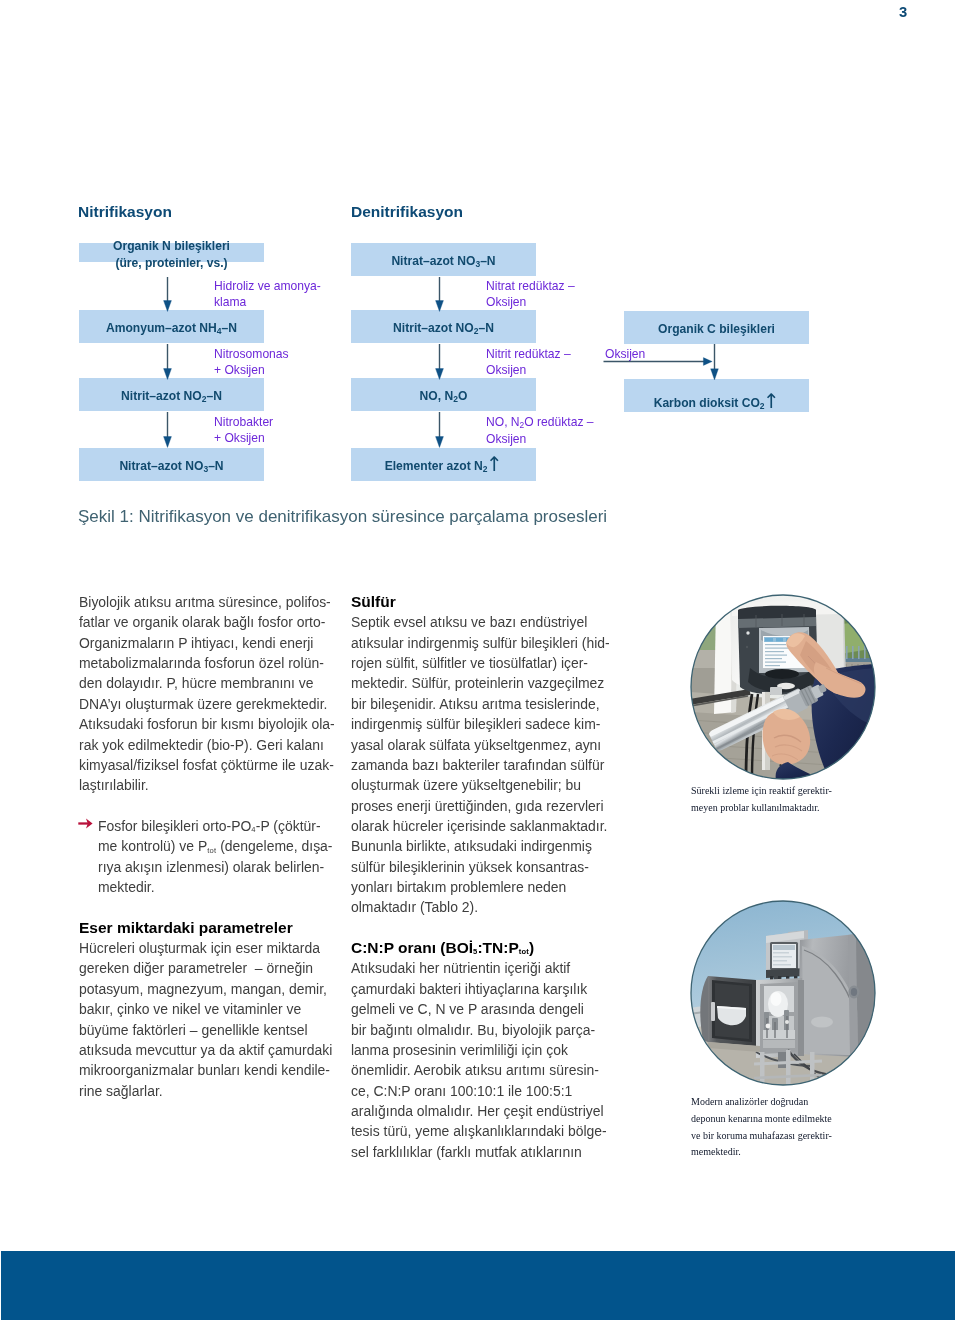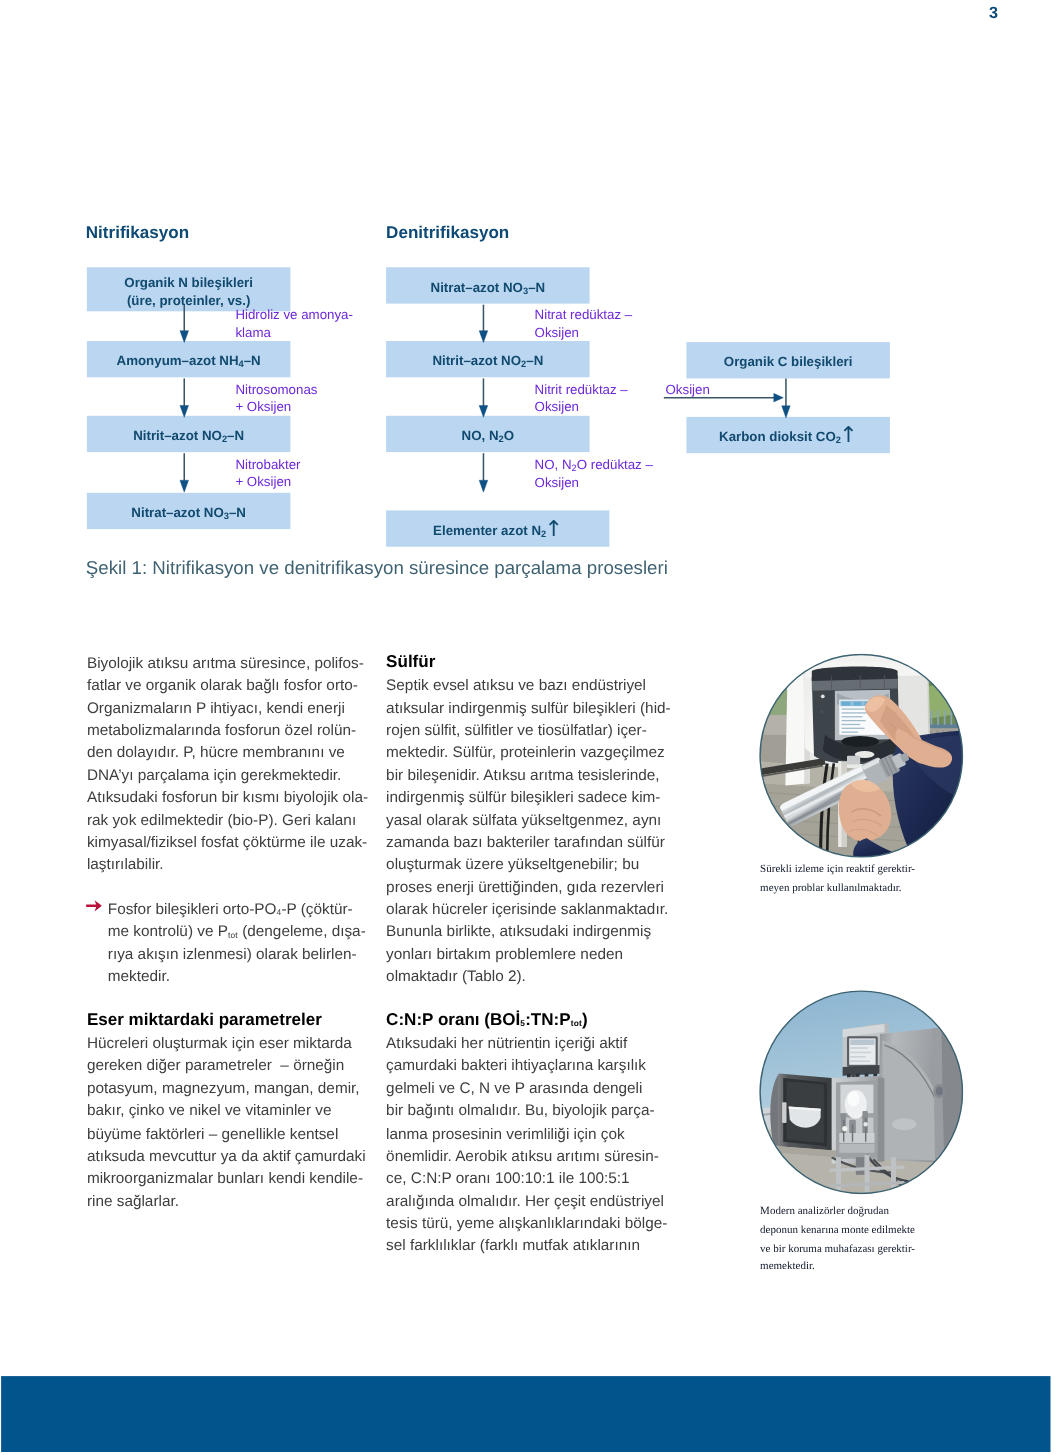--- a/index.html
+++ b/index.html
@@ -51,21 +51,21 @@
 
 <div class="page">
 
   <div class="abs" id="page-num">3</div>
 
   <div class="abs" style="left:0;top:0;width:960px;height:540px;">
 
     <div class="abs diag-title" style="left:78px;top:203px;">Nitrifikasyon</div>
     <div class="abs diag-title" style="left:351px;top:203px;">Denitrifikasyon</div>
 
-    <div class="abs dbox" style="left:79px;top:243px;width:185px;height:40px;">
+    <div class="abs dbox" style="left:79px;top:243px;width:185px;height:19px;">
         <div class="ln">Organik N bileşikleri</div>
         <div class="ln">(üre, proteinler, vs.)</div>
       </div>
     <div class="abs dbox" style="left:79px;top:310px;width:185px;height:33px;">
         <div class="ln">Amonyum–azot NH<sub>4</sub>–N</div>
       </div>
     <div class="abs dbox" style="left:79px;top:378px;width:185px;height:33px;">
         <div class="ln">Nitrit–azot NO<sub>2</sub>–N</div>
       </div>
     <div class="abs dbox" style="left:79px;top:448px;width:185px;height:33px;">
@@ -87,41 +87,41 @@
 
     <div class="abs dbox" style="left:351px;top:243px;width:185px;height:33px;">
         <div class="ln">Nitrat–azot NO<sub>3</sub>–N</div>
       </div>
     <div class="abs dbox" style="left:351px;top:310px;width:185px;height:33px;">
         <div class="ln">Nitrit–azot NO<sub>2</sub>–N</div>
       </div>
     <div class="abs dbox" style="left:351px;top:378px;width:185px;height:33px;">
         <div class="ln">NO, N<sub>2</sub>O</div>
       </div>
-    <div class="abs dbox" style="left:351px;top:448px;width:203px;height:33px;margin-top:16px;">
+    <div class="abs dbox" style="left:351px;top:448px;width:185px;height:33px;">
         <div class="ln">Elementer azot N<sub>2</sub><span class="uparw">↑</span></div>
       </div>
 
     <div class="abs dlabel" style="left:486px;top:279px;">
         <div class="ln">Nitrat redüktaz –</div>
         <div class="ln">Oksijen</div>
       </div>
     <div class="abs dlabel" style="left:486px;top:347px;">
         <div class="ln">Nitrit redüktaz –</div>
         <div class="ln">Oksijen</div>
       </div>
     <div class="abs dlabel" style="left:486px;top:415px;">
         <div class="ln">NO, N<sub>2</sub>O redüktaz –</div>
         <div class="ln">Oksijen</div>
       </div>
 
     <div class="abs dbox" style="left:624px;top:311px;width:185px;height:33px;">
         <div class="ln">Organik C bileşikleri</div>
       </div>
-    <div class="abs dbox" style="left:624px;top:379px;width:185px;height:33px;">
+    <div class="abs dbox" style="left:624px;top:379px;width:185px;height:33px;justify-content:flex-end;">
         <div class="ln">Karbon dioksit CO<sub>2</sub><span class="uparw">↑</span></div>
       </div>
     <div class="abs dlabel" style="left:605px;top:347px;">Oksijen</div>
 
     <svg class="abs" width="960" height="540" style="left:0;top:0;">
       <g fill="#0f5185" stroke="#3b5668">
         <g>
           <path d="M167.5 277 L167.5 301" stroke-width="1.4"></path>
           <path d="M163.6 300.6 L171.4 300.6 L167.5 311.4 Z" stroke="#0f5185" stroke-width="0.4"></path>
         </g>
@@ -159,21 +159,21 @@
     <div class="abs" id="fig-caption">Şekil 1: Nitrifikasyon ve denitrifikasyon süresince parçalama prosesleri</div>
   </div>
 
   <div class="abs bodycol" style="left:79px;top:592px;width:262px;">
     <div>
         <div class="ln">Biyolojik atıksu arıtma süresince, polifos-</div>
         <div class="ln">fatlar ve organik olarak bağlı fosfor orto-</div>
         <div class="ln">Organizmaların P ihtiyacı, kendi enerji</div>
         <div class="ln">metabolizmalarında fosforun özel rolün-</div>
         <div class="ln">den dolayıdır. P, hücre membranını ve</div>
-        <div class="ln">DNA’yı parçalama için gerekmektedir.</div>
+        <div class="ln">DNA’yı oluşturmak üzere gerekmektedir.</div>
         <div class="ln">Atıksudaki fosforun bir kısmı biyolojik ola-</div>
         <div class="ln">rak yok edilmektedir (bio-P). Geri kalanı</div>
         <div class="ln">kimyasal/fiziksel fosfat çöktürme ile uzak-</div>
         <div class="ln">laştırılabilir.</div>
       </div>
     <div style="position:relative;margin-top:20.36px;padding-left:19px;">
       <svg class="bullet-arrow" width="17" height="13" viewBox="0 0 17 13">
         <path d="M0.3 6.5 L11.6 6.5" stroke="#b9123c" stroke-width="2.3" fill="none"></path>
         <path d="M8 1.4 L14.6 6.5 L8 11.6 L9.8 6.5 Z" fill="#b9123c"></path>
       </svg>
@@ -205,20 +205,21 @@
         <div class="ln">rojen sülfit, sülfitler ve tiosülfatlar) içer-</div>
         <div class="ln">mektedir. Sülfür, proteinlerin vazgeçilmez</div>
         <div class="ln">bir bileşenidir. Atıksu arıtma tesislerinde,</div>
         <div class="ln">indirgenmiş sülfür bileşikleri sadece kim-</div>
         <div class="ln">yasal olarak sülfata yükseltgenmez, aynı</div>
         <div class="ln">zamanda bazı bakteriler tarafından sülfür</div>
         <div class="ln">oluşturmak üzere yükseltgenebilir; bu</div>
         <div class="ln">proses enerji ürettiğinden, gıda rezervleri</div>
         <div class="ln">olarak hücreler içerisinde saklanmaktadır.</div>
         <div class="ln">Bununla birlikte, atıksudaki indirgenmiş</div>
+        <div class="ln">sülfür bileşiklerinin yüksek konsantras-</div>
         <div class="ln">yonları birtakım problemlere neden</div>
         <div class="ln">olmaktadır (Tablo 2).</div>
       </div>
     <div class="sechead ln" style="margin-top:20.36px;">C:N:P oranı (BOİ<sub>5</sub>:TN:P<sub>tot</sub>)</div>
     <div>
         <div class="ln">Atıksudaki her nütrientin içeriği aktif</div>
         <div class="ln">çamurdaki bakteri ihtiyaçlarına karşılık</div>
         <div class="ln">gelmeli ve C, N ve P arasında dengeli</div>
         <div class="ln">bir bağıntı olmalıdır. Bu, biyolojik parça-</div>
         <div class="ln">lanma prosesinin verimliliği için çok</div>

